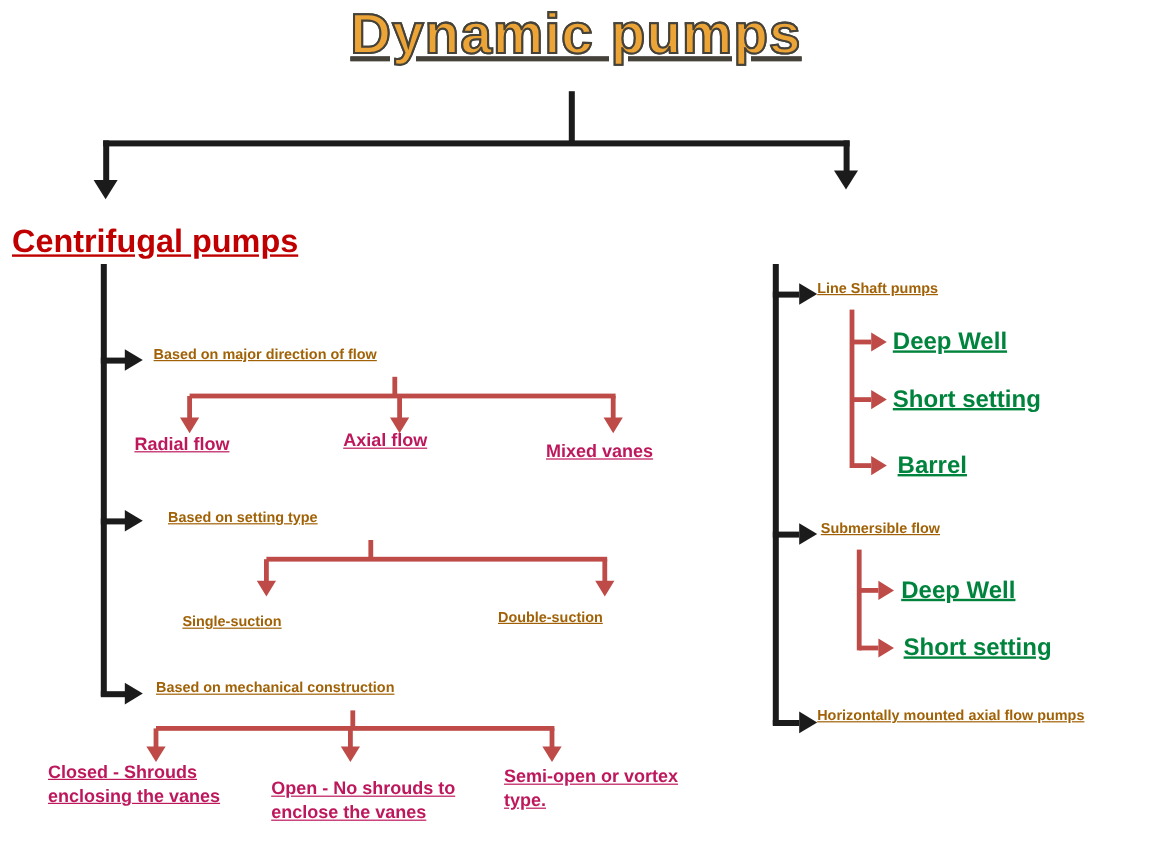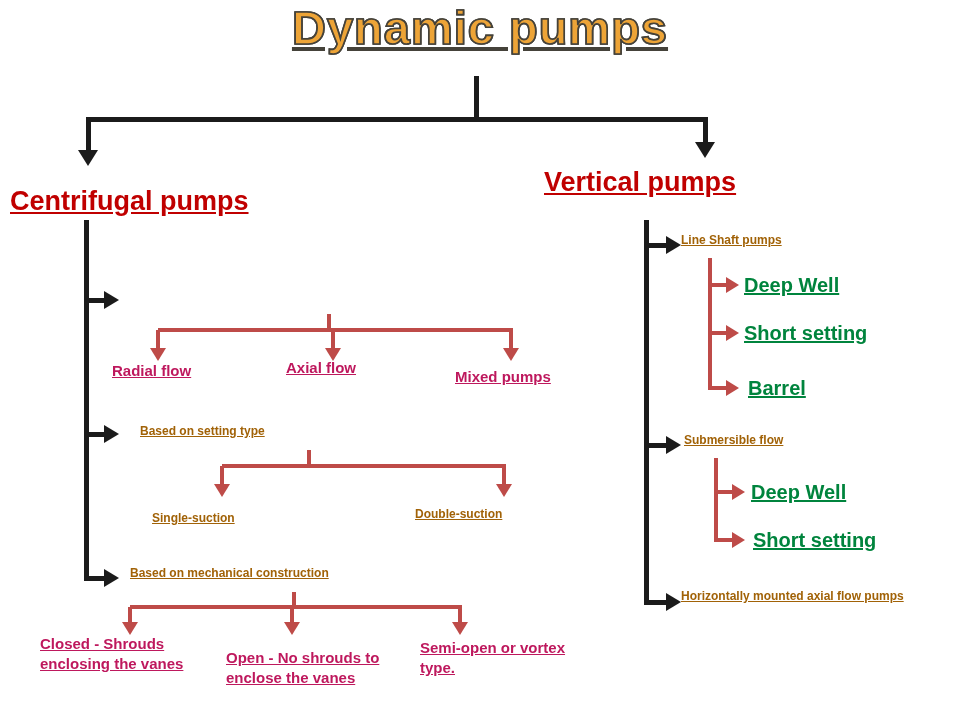--- a/index.html
+++ b/index.html
@@ -38,39 +38,39 @@
   <div class="node title">Dynamic pumps</div>
 
   <div class="ln vb" style="left:474px;top:76px;height:44px"></div>
   <div class="ln hb" style="left:86px;top:117px;width:622px"></div>
   <div class="ln vb" style="left:86px;top:117px;height:35px"></div>
   <div class="ar ad-b" style="left:78px;top:150px"></div>
   <div class="ln vb" style="left:703px;top:117px;height:27px"></div>
   <div class="ar ad-b" style="left:695px;top:142px"></div>
 
   <div class="node red-label" style="left:10px;top:186px">Centrifugal pumps</div>
-  <div class="node red-label" style="left:544px;top:167px">Vertical pumps</div>
 
   <div class="ln vb" style="left:84px;top:220px;height:360px"></div>
 
   <div class="ln hb" style="left:84px;top:298px;width:22px"></div>
   <div class="ar ar-b" style="left:104px;top:291px"></div>
+  <div class="node navy" style="left:128px;top:288px">Based on major direction of flow</div>
 
   <div class="ln vr" style="left:327px;top:314px;height:16px"></div>
   <div class="ln hr" style="left:158px;top:328px;width:355px"></div>
   <div class="ln vr" style="left:156px;top:330px;height:20px"></div>
   <div class="ar ad-r" style="left:150px;top:348px"></div>
   <div class="ln vr" style="left:331px;top:330px;height:20px"></div>
   <div class="ar ad-r" style="left:325px;top:348px"></div>
   <div class="ln vr" style="left:509px;top:330px;height:20px"></div>
   <div class="ar ad-r" style="left:503px;top:348px"></div>
 
   <div class="node green" style="left:112px;top:362px">Radial flow</div>
   <div class="node green" style="left:286px;top:359px">Axial flow</div>
-  <div class="node green" style="left:455px;top:368px">Mixed pumps</div>
+  <div class="node green" style="left:455px;top:368px">Mixed vanes</div>
 
   <div class="ln hb" style="left:84px;top:432px;width:22px"></div>
   <div class="ar ar-b" style="left:104px;top:425px"></div>
   <div class="node navy" style="left:140px;top:424px">Based on setting type</div>
 
   <div class="ln vr" style="left:307px;top:450px;height:16px"></div>
   <div class="ln hr" style="left:222px;top:464px;width:284px"></div>
   <div class="ln vr" style="left:220px;top:466px;height:20px"></div>
   <div class="ar ad-r" style="left:214px;top:484px"></div>
   <div class="ln vr" style="left:502px;top:466px;height:20px"></div>

